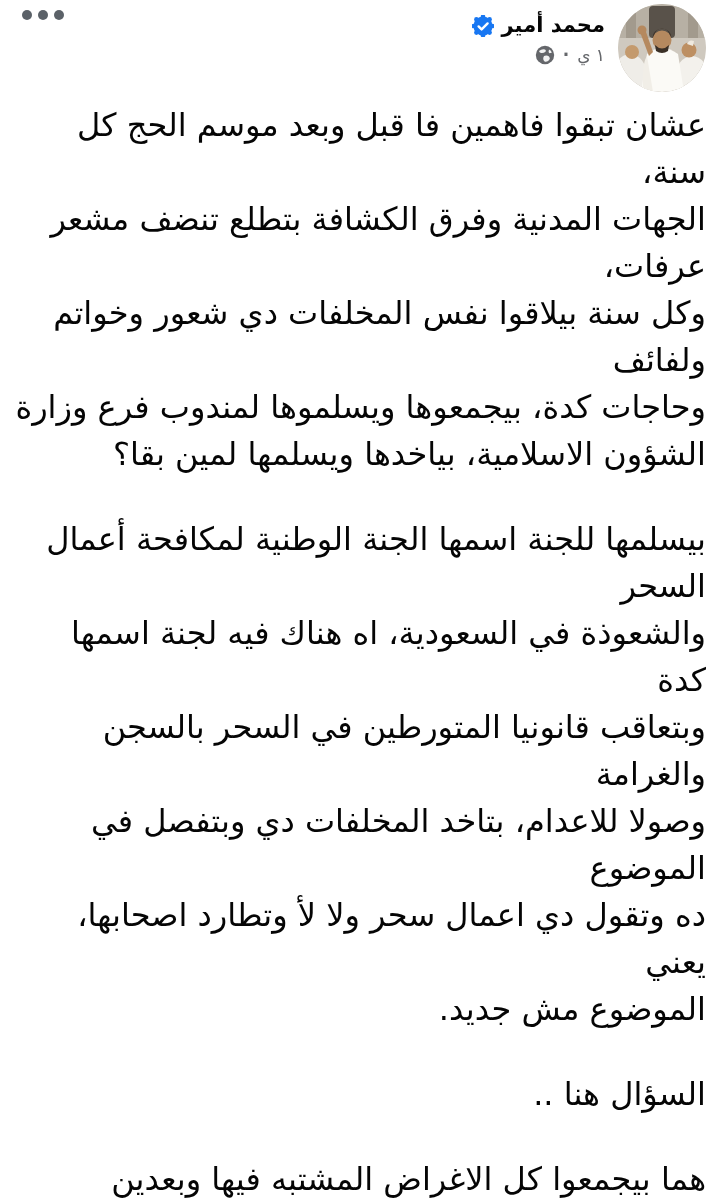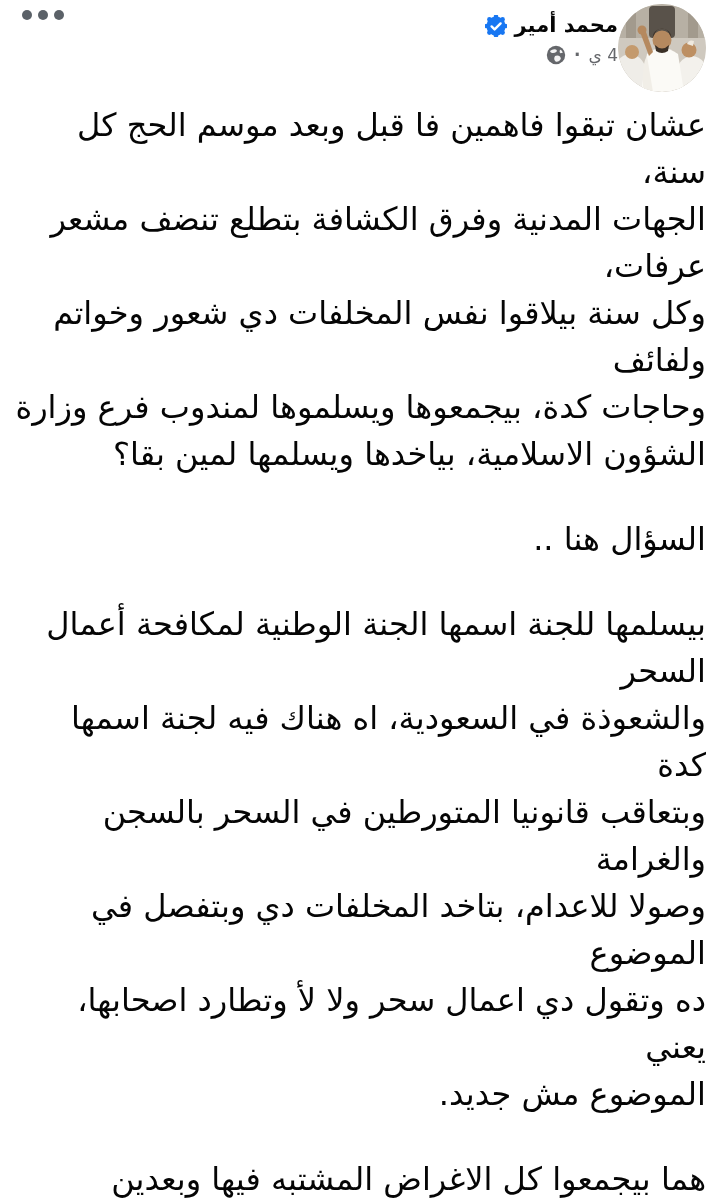--- a/index.html
+++ b/index.html
@@ -5,21 +5,21 @@
   html,body{margin:0;padding:0;}
   body{
     width:720px;height:1202px;overflow:hidden;background:#ffffff;
     font-family:"DejaVu Sans", sans-serif;
     -webkit-font-smoothing:antialiased;
   }
   .post{position:relative;width:720px;height:1202px;background:#ffffff;}
   
   .post-header{
     position:relative;direction:rtl;display:flex;align-items:flex-start;
-    padding:4px 14px 0 14px;height:96px;box-sizing:border-box;
+    gap:13px;padding:4px 14px 0 14px;height:96px;box-sizing:border-box;
   }
   .avatar{
     width:88px;height:88px;border-radius:50%;overflow:hidden;flex:0 0 auto;
     background:#d6d1c8;cursor:pointer;
   }
   .avatar svg{display:block;width:88px;height:88px;}
   .header-info{display:flex;flex-direction:column;gap:7px;padding-top:9px;}
   .name-row{display:flex;align-items:center;gap:8px;}
   .author-name{
     font-size:21px;font-weight:bold;color:#050505;line-height:1.2;cursor:pointer;
@@ -88,21 +88,21 @@
             <circle cx="1.7" cy="11" r="2.3"></circle>
               <circle cx="4.4" cy="4.4" r="2.3"></circle>
             <circle cx="11" cy="1.7" r="2.3"></circle>
               <circle cx="17.6" cy="4.4" r="2.3"></circle>
             <circle cx="11" cy="11" r="9.6"></circle>
           </g>
           <polyline points="6.6,11.4 9.6,14.4 15.6,8.4" fill="none" stroke="#ffffff" stroke-width="2.4" stroke-linecap="round" stroke-linejoin="round"></polyline>
         </svg>
       </div>
       <div class="meta-row">
-        <span>4 ي</span>
+        <span>١ ي</span>
         <span class="meta-sep">·</span>
         <svg class="globe" viewBox="0 0 20 20" aria-hidden="true">
           <circle cx="10" cy="10" r="9.2" fill="#65676B"></circle>
           <path d="M4,6 q3,-2.5 6,-1.5 q1.5,0.8 0.5,2.2 q-2,1.6 -4.5,1.2 Q4.2,7.6 4,6 Z" fill="#ffffff" opacity="0.92"></path>
           <path d="M9,11 q3,-1 5,0.6 q1.6,1.6 0.2,3.4 q-2,2.4 -4.6,1.6 Q8,15.6 8.2,13 Z" fill="#ffffff" opacity="0.92"></path>
           <path d="M14,4.4 q2.4,1 2.8,3.4 l-2.4,0.4 q-1.4,-1.2 -0.4,-3.8 Z" fill="#ffffff" opacity="0.92"></path>
         </svg>
       </div>
     </div>
 
@@ -112,27 +112,27 @@
       <span class="dot"></span>
     </div>
   </div>
 
   <div class="post-body">
       <p class="para">عشان تبقوا فاهمين فا قبل وبعد موسم الحج كل سنة،
 الجهات المدنية وفرق الكشافة بتطلع تنضف مشعر عرفات،
 وكل سنة بيلاقوا نفس المخلفات دي شعور وخواتم ولفائف
 وحاجات كدة، بيجمعوها ويسلموها لمندوب فرع وزارة
 الشؤون الاسلامية، بياخدها ويسلمها لمين بقا؟</p>
-      <p class="para">السؤال هنا ..</p>
       <p class="para">بيسلمها للجنة اسمها الجنة الوطنية لمكافحة أعمال السحر
 والشعوذة في السعودية، اه هناك فيه لجنة اسمها كدة
 وبتعاقب قانونيا المتورطين في السحر بالسجن والغرامة
 وصولا للاعدام، بتاخد المخلفات دي وبتفصل في الموضوع
 ده وتقول دي اعمال سحر ولا لأ وتطارد اصحابها، يعني
 الموضوع مش جديد.</p>
+      <p class="para">السؤال هنا ..</p>
       <p class="para">هما بيجمعوا كل الاغراض المشتبه فيها وبعدين يحللوها،
 واغلب اللي بيلاقوه مش سحر، يعني بيكون ناس حلقت
 شعرها للتحلل من الاحرام "في حج التمتع بيعملوا عمرة قبل
 الحج" وعايزين يحتفظوا بيه وبينسوه وهما ماشيين زي
 الضفيرة اللي في الصورة كدة، او ورقة عليها اسماء ناس
 كانوا بيدعولها وسابوها، خواتم وقعت من الحجاج، واحد
 اتعور ومسح في منديل ورماه، او حتى اعمال السحر</p>
     </div>
 
 </div>

